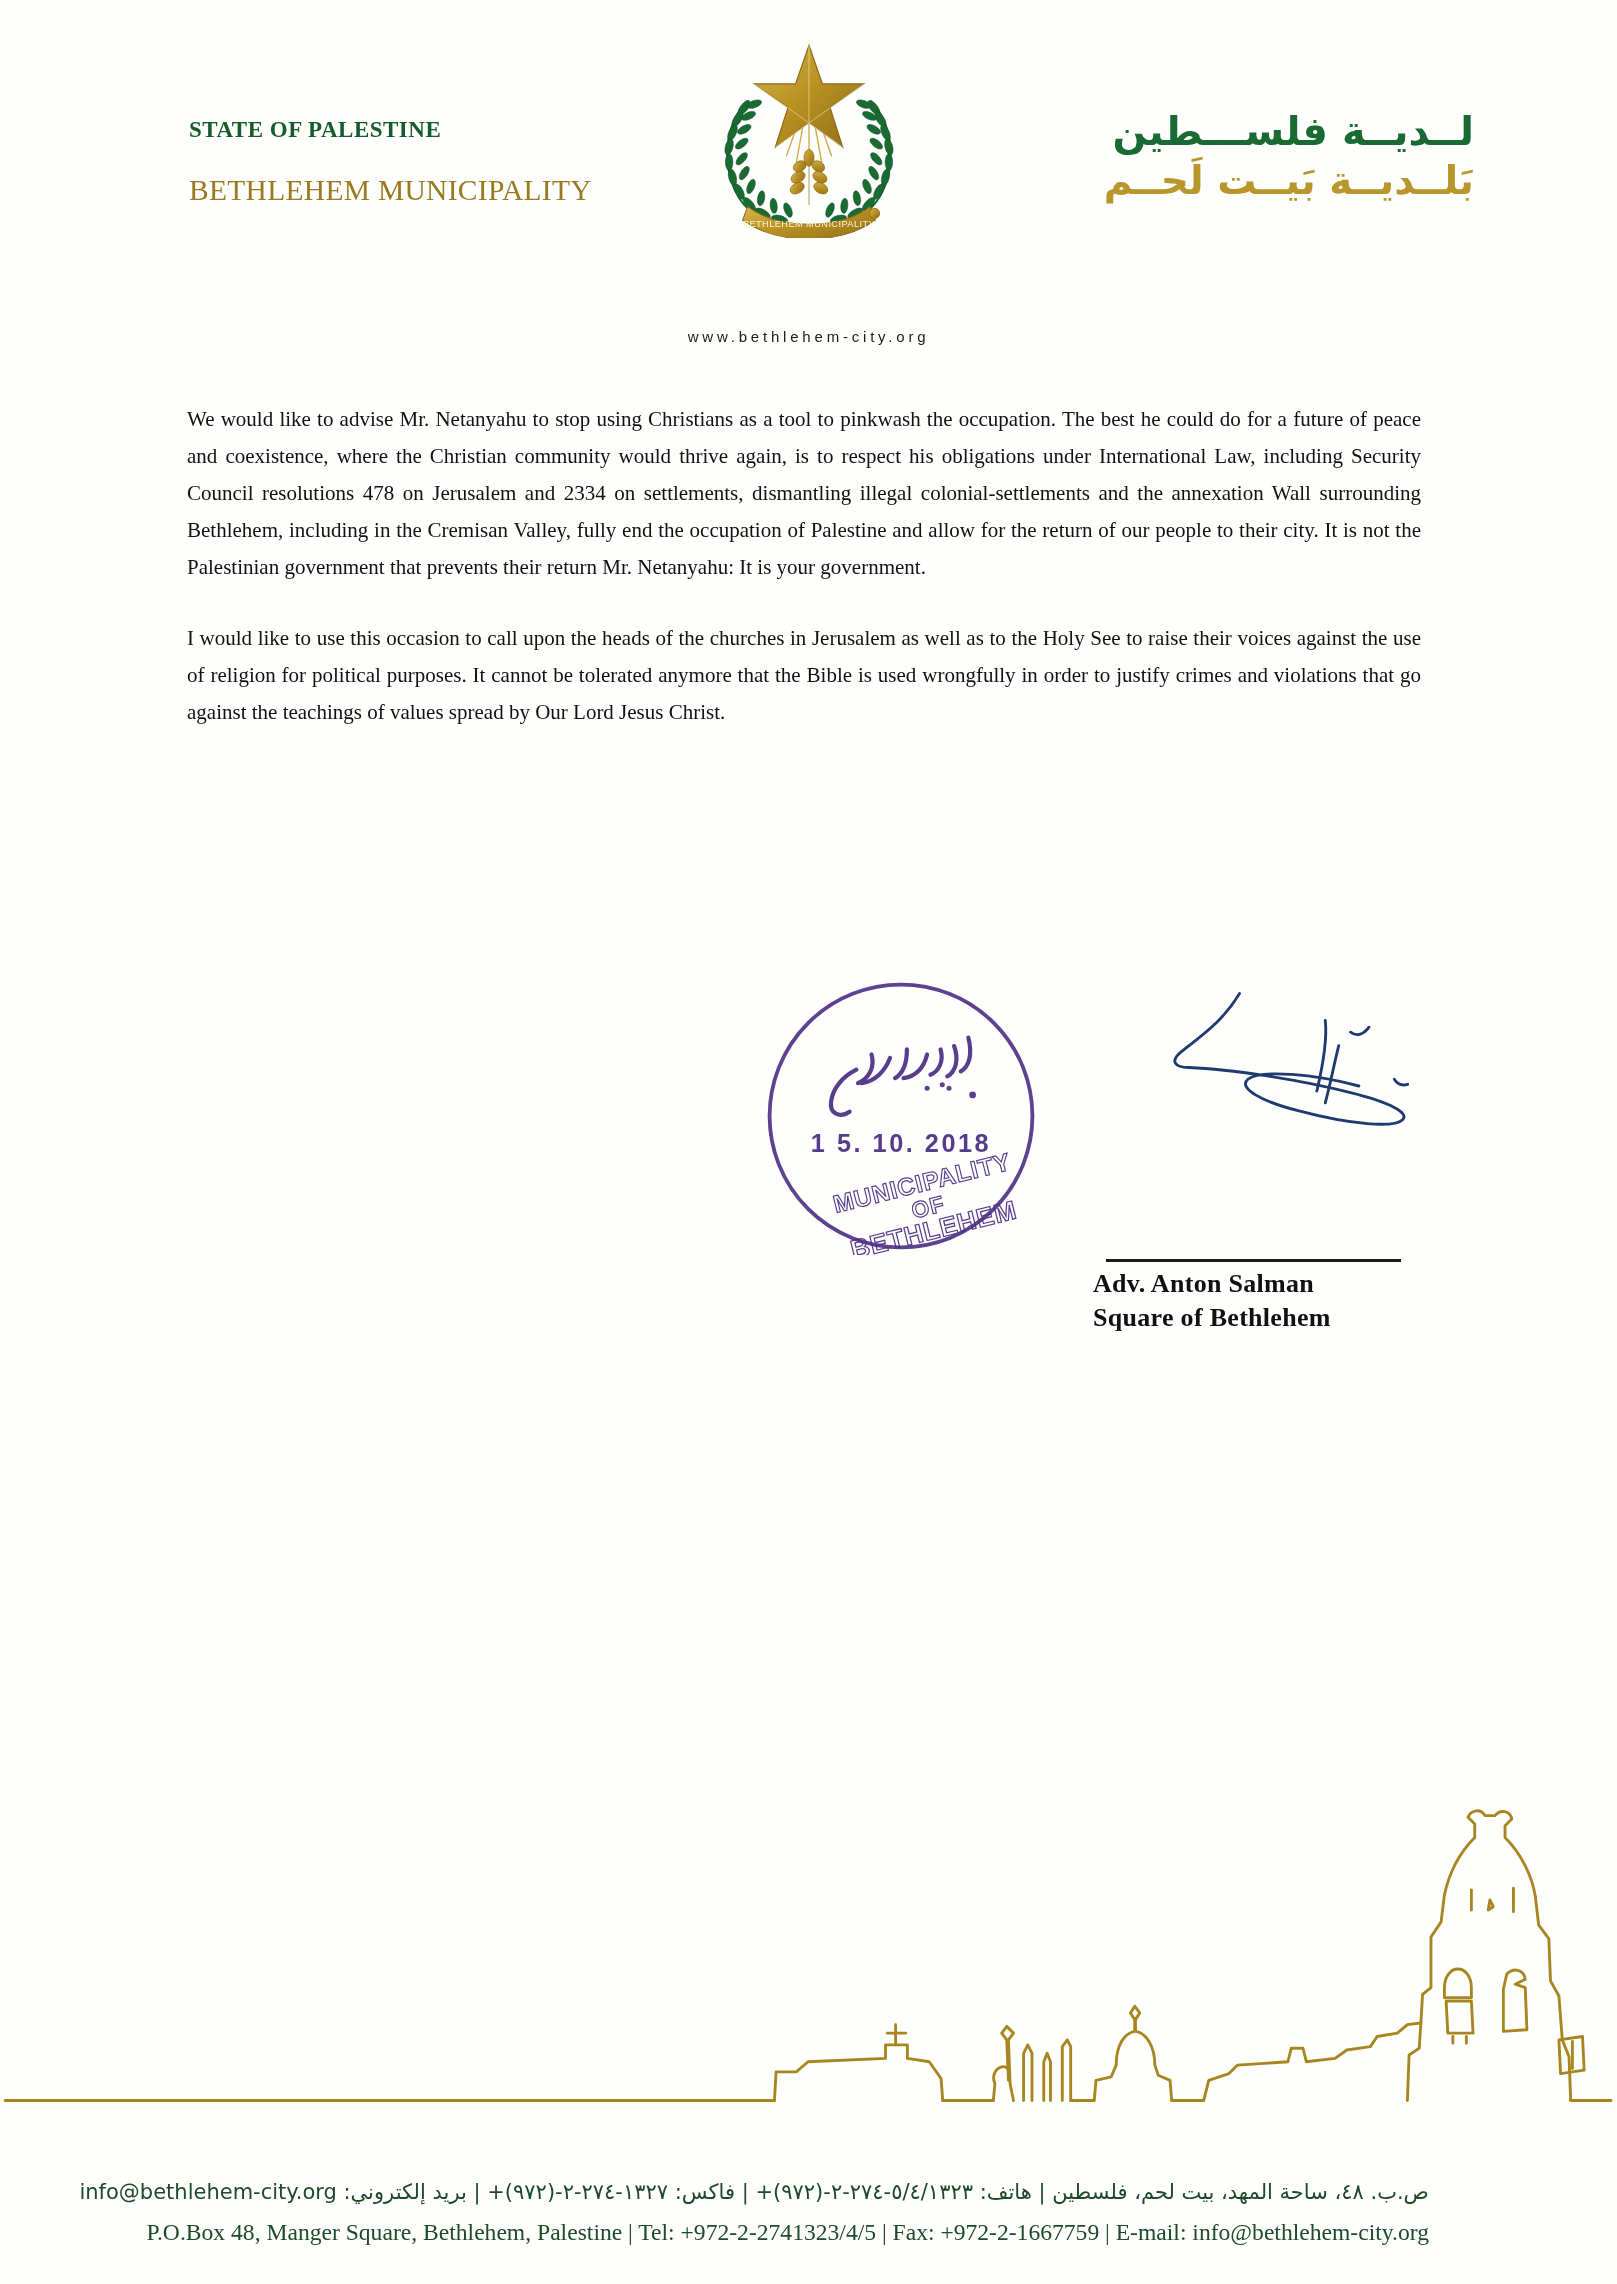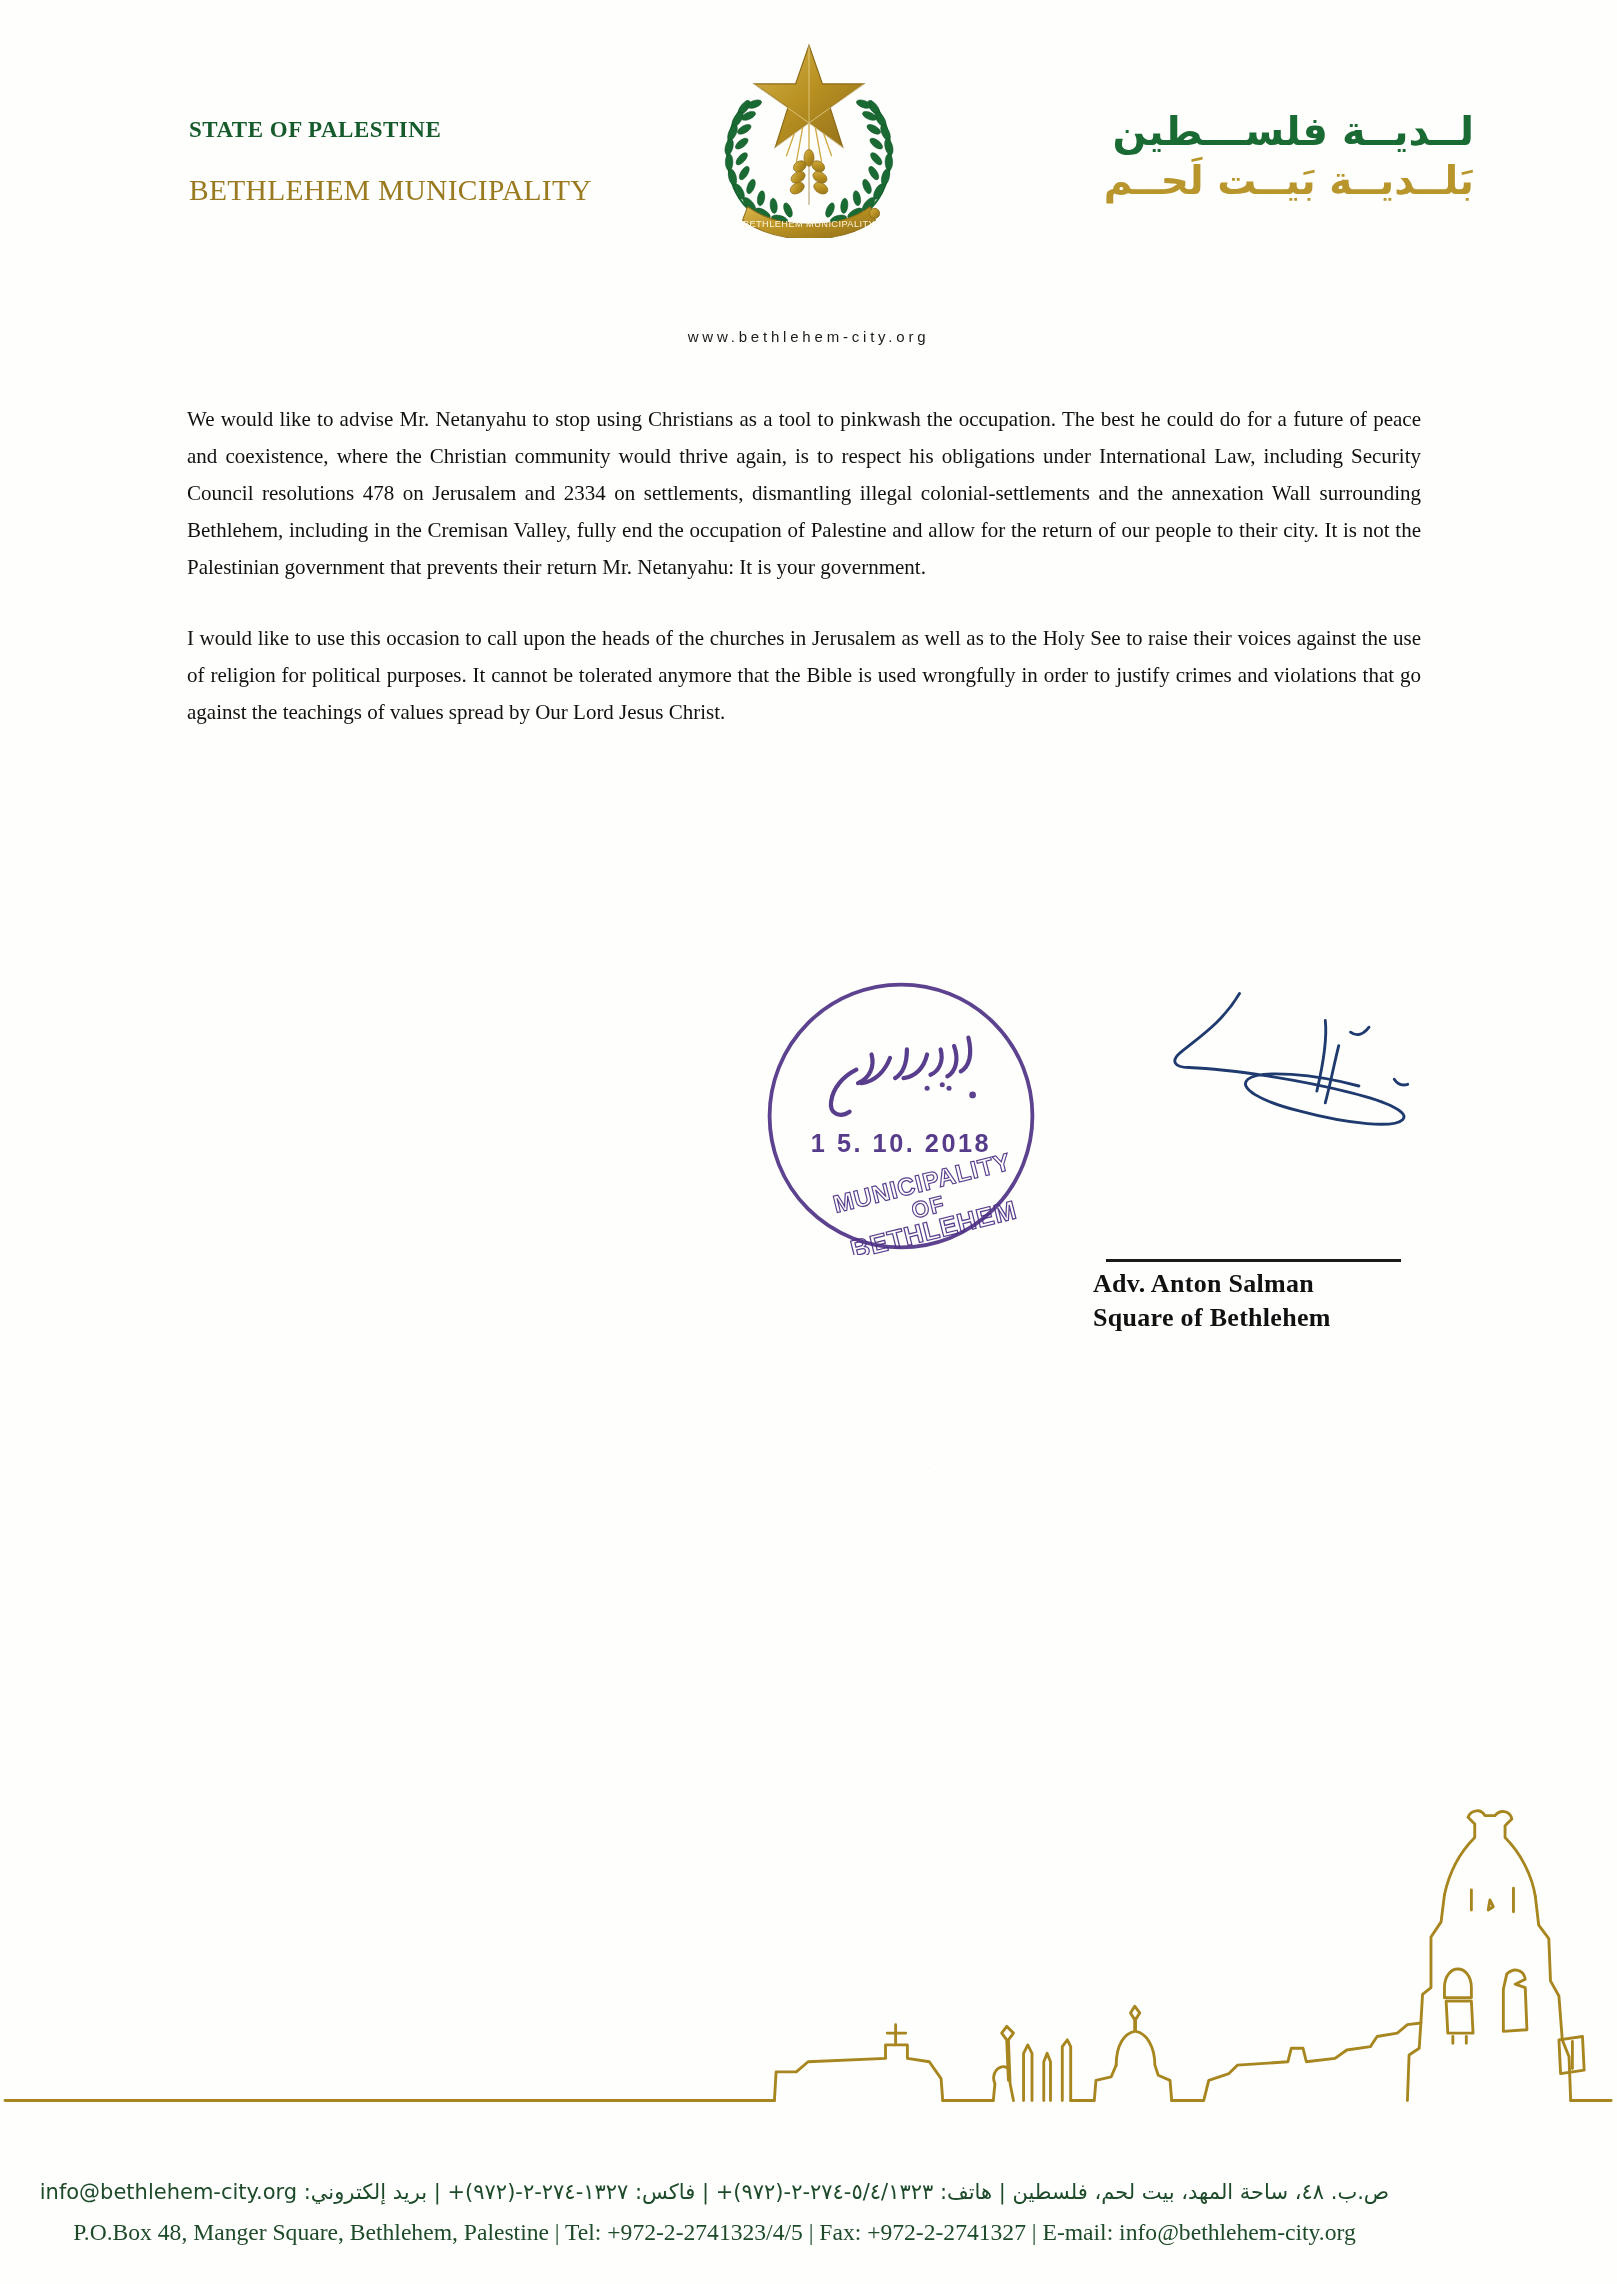--- a/index.html
+++ b/index.html
@@ -198,21 +198,21 @@
     width: 1617px;
     height: 354px;
   }
 
   
   .footer {
     position: absolute;
     left: 0;
     bottom: 35px;
     width: 1429px;
-    text-align: center;
+    text-align: right;
     color: #1d4023;
   }
 
   .footer-ar {
     font-family: "DejaVu Sans", sans-serif;
     font-size: 21px;
     line-height: 1.45;
     direction: rtl;
     color: #1d4a29;
     white-space: nowrap;
@@ -464,18 +464,18 @@
         <path d="M1852 300 L 1880 296 L 1882 336 L 1854 340 Z"></path>
         <path d="M1868 302 L 1868 334"></path>
 
         <path d="M1866 372 L 1914 372"></path>
       </g>
     </svg>
   </div>
 
   <div class="footer">
     <div class="footer-ar">ص.ب. ٤٨، ساحة المهد، بيت لحم، فلسطين  |  هاتف: ٥/٤/١٣٢٣-٢٧٤-٢-(٩٧٢)+  |  فاكس: ١٣٢٧-٢٧٤-٢-(٩٧٢)+  |  بريد إلكتروني: info@bethlehem-city.org</div>
-    <div class="footer-en">P.O.Box 48, Manger Square, Bethlehem, Palestine | Tel:  +972-2-2741323/4/5 | Fax: +972-2-2741327  | E-mail: info@bethlehem-city.org</div>
+    <div class="footer-en">P.O.Box 48, Manger Square, Bethlehem, Palestine | Tel:  +972-2-2741323/4/5 | Fax: +972-2-1667759  | E-mail: info@bethlehem-city.org</div>
   </div>
 
   <div class="scan-noise"></div>
 </div>
 
 
 </body></html>

